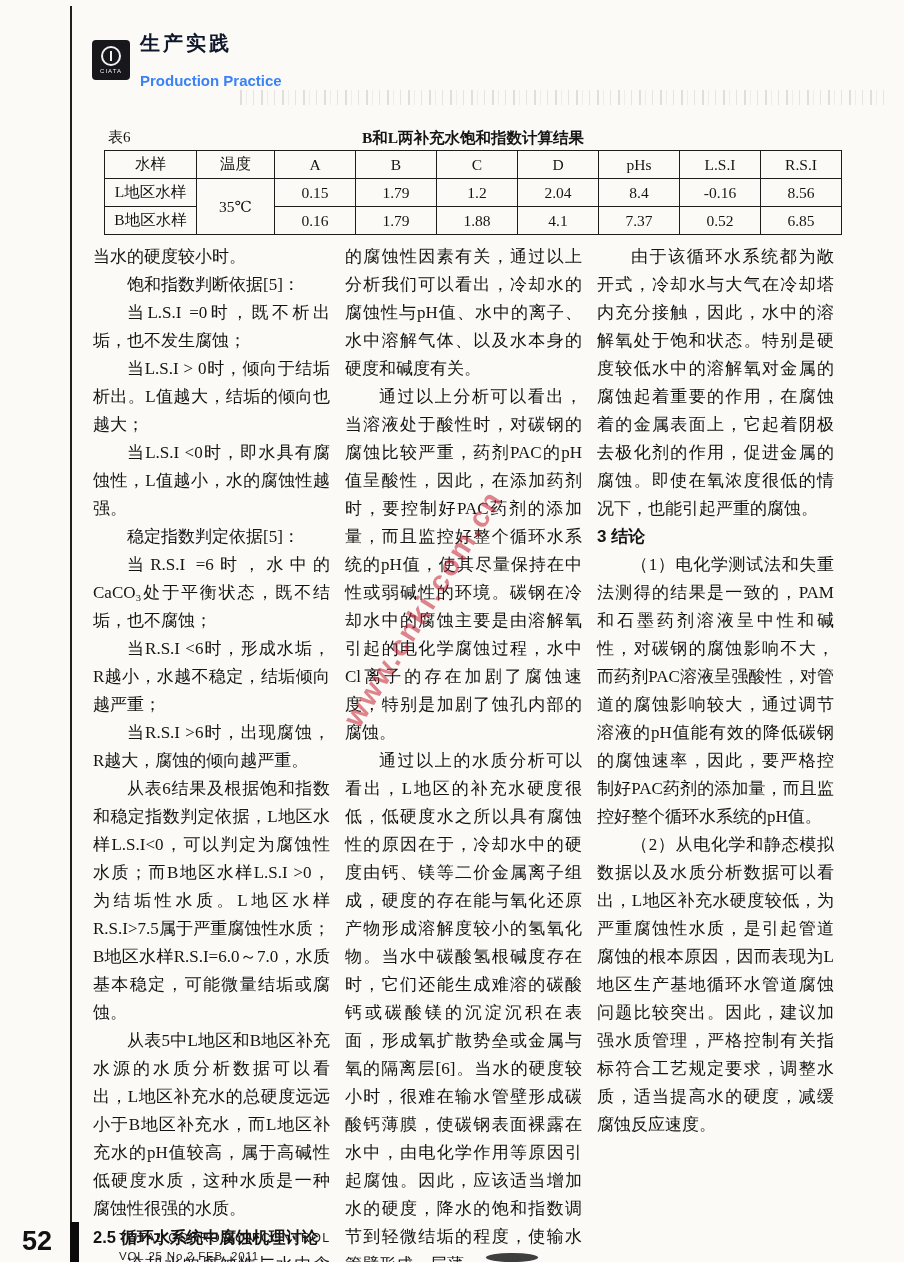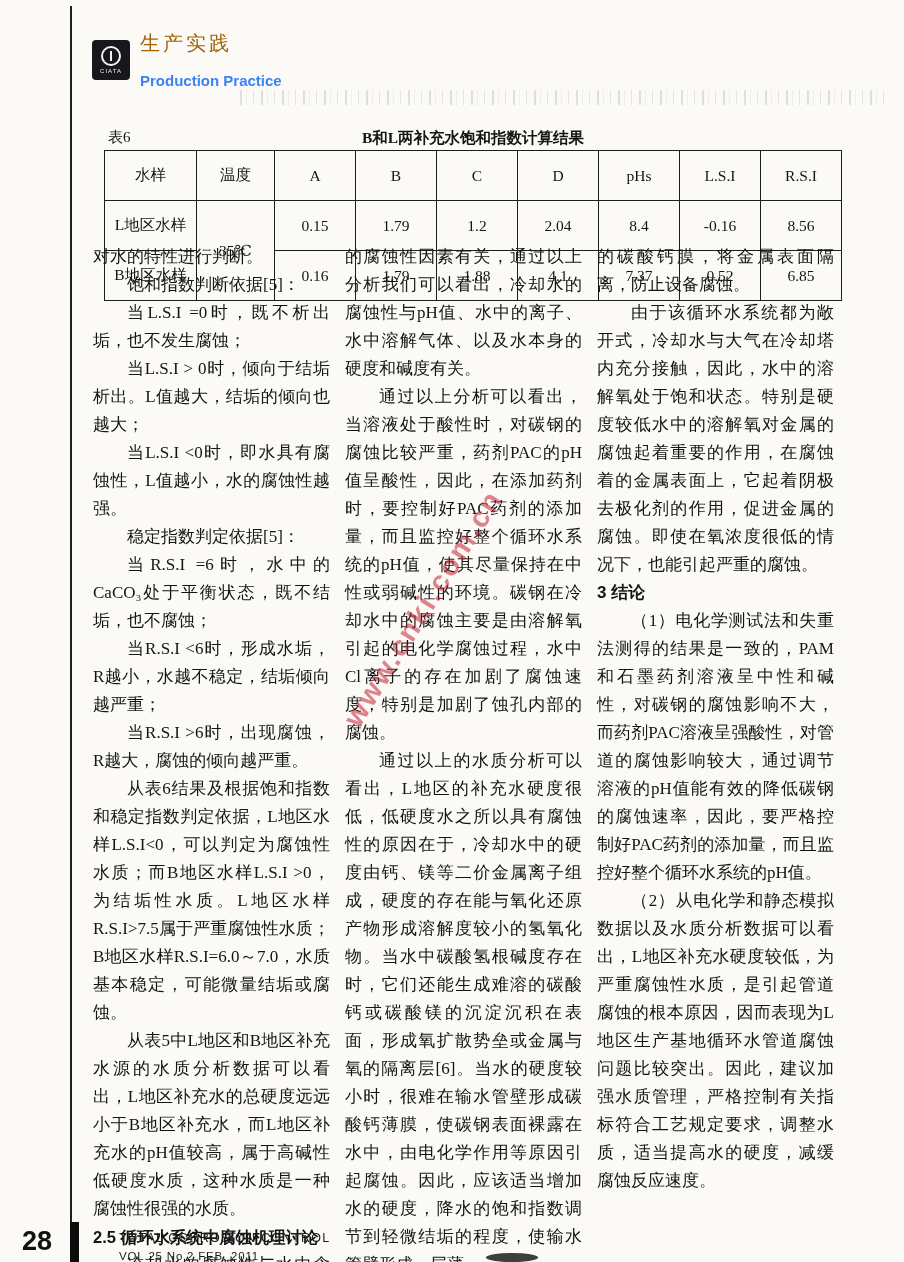--- a/index.html
+++ b/index.html
@@ -23,31 +23,31 @@
   
   .header { position:absolute; left:92px; top:30px; display:flex; align-items:center; gap:10px; }
   .logo { width:38px; height:40px; background:#17171c; border-radius:4px;
     display:flex; flex-direction:column; align-items:center; justify-content:center; }
   .logo .ring { width:20px; height:20px; border:2.5px solid #f2f2f2; border-radius:50%;
     display:flex; align-items:center; justify-content:center; }
   .logo .ring::after { content:""; width:2px; height:10px; background:#f2f2f2; }
   .logo .logo-text { color:#f2f2f2; font-size:6px; letter-spacing:1px;
     font-family:"Liberation Sans",sans-serif; margin-top:2px; }
   .header-titles { display:flex; flex-direction:column; }
-  .title-cn { font-size:20px; font-weight:normal; letter-spacing:3px;
-    font-family:"Liberation Sans","DejaVu Sans",sans-serif; color:#a16207; }
+  .title-cn { font-size:20px; font-weight:bold; letter-spacing:3px;
+    font-family:"Liberation Sans","DejaVu Sans",sans-serif; color:#0f172a; }
   .title-en { font-size:15px; font-weight:bold; font-family:"Liberation Sans","DejaVu Sans",sans-serif;
     color:#3b82f6; margin-top:15px; }
   
   .table-block { position:absolute; left:104px; top:126px; width:738px; }
   .table-caption { position:relative; height:24px; font-size:15px; }
   .caption-label { position:absolute; left:4px; top:2px; }
   .caption-title { position:absolute; left:0; right:0; top:2px; text-align:center; font-weight:bold; font-size:15.5px; }
   table.sat { width:738px; border-collapse:collapse; table-layout:fixed; font-size:15.5px; }
-  table.sat th, table.sat td { border:1px solid #1d1d1d; text-align:center; padding:14px 2px;
+  table.sat th, table.sat td { border:1px solid #1d1d1d; text-align:center; padding:3px 2px;
     font-weight:normal; height:27px; }
   
   .columns { position:absolute; left:93px; top:243px; width:741px; display:flex; gap:15px; }
   .col { width:237px; font-size:17px; line-height:28px; text-align:justify; }
   .col p { margin:0; }
   .para { text-indent:2em; }
   .cont { text-indent:0; }
   .h-sub { font-weight:bold; font-family:"Liberation Sans","DejaVu Sans",sans-serif;
     font-size:16.5px; margin:2px 0; }
   .h-sec { font-weight:bold; font-family:"Liberation Sans","DejaVu Sans",sans-serif;
@@ -137,21 +137,21 @@
         <td>0.52</td>
         <td>6.85</td>
       </tr>
     </tbody>
       </table>
   </div>
 
   <div class="columns">
 
     <div class="col">
-      <p class="cont">对水的特性进行判断。</p>
+      <p class="cont">当水的硬度较小时。</p>
       <p class="para">饱和指数判断依据[5]：</p>
       <p class="para">当L.S.I =0时，既不析出垢，也不发生腐蚀；</p>
       <p class="para">当L.S.I &gt; 0时，倾向于结垢析出。L值越大，结垢的倾向也越大；</p>
       <p class="para">当L.S.I &lt;0时，即水具有腐蚀性，L值越小，水的腐蚀性越强。</p>
       <p class="para">稳定指数判定依据[5]：</p>
       <p class="para">当R.S.I =6时，水中的CaCO₃处于平衡状态，既不结垢，也不腐蚀；</p>
       <p class="para">当R.S.I &lt;6时，形成水垢，R越小，水越不稳定，结垢倾向越严重；</p>
       <p class="para">当R.S.I &gt;6时，出现腐蚀，R越大，腐蚀的倾向越严重。</p>
       <p class="para">从表6结果及根据饱和指数和稳定指数判定依据，L地区水样L.S.I&lt;0，可以判定为腐蚀性水质；而B地区水样L.S.I &gt;0，为结垢性水质。L地区水样R.S.I&gt;7.5属于严重腐蚀性水质；B地区水样R.S.I=6.0～7.0，水质基本稳定，可能微量结垢或腐蚀。</p>
       <p class="para">从表5中L地区和B地区补充水源的水质分析数据可以看出，L地区补充水的总硬度远远小于B地区补充水，而L地区补充水的pH值较高，属于高碱性低硬度水质，这种水质是一种腐蚀性很强的水质。</p>
@@ -159,32 +159,31 @@
       <p class="para">冷却水的腐蚀性与水中含有</p>
     </div>
 
     <div class="col">
       <p class="cont">的腐蚀性因素有关，通过以上分析我们可以看出，冷却水的腐蚀性与pH值、水中的离子、水中溶解气体、以及水本身的硬度和碱度有关。</p>
       <p class="para">通过以上分析可以看出，当溶液处于酸性时，对碳钢的腐蚀比较严重，药剂PAC的pH值呈酸性，因此，在添加药剂时，要控制好PAC药剂的添加量，而且监控好整个循环水系统的pH值，使其尽量保持在中性或弱碱性的环境。碳钢在冷却水中的腐蚀主要是由溶解氧引起的电化学腐蚀过程，水中Cl离子的存在加剧了腐蚀速度，特别是加剧了蚀孔内部的腐蚀。</p>
       <p class="para">通过以上的水质分析可以看出，L地区的补充水硬度很低，低硬度水之所以具有腐蚀性的原因在于，冷却水中的硬度由钙、镁等二价金属离子组成，硬度的存在能与氧化还原产物形成溶解度较小的氢氧化物。当水中碳酸氢根碱度存在时，它们还能生成难溶的碳酸钙或碳酸镁的沉淀沉积在表面，形成氧扩散势垒或金属与氧的隔离层[6]。当水的硬度较小时，很难在输水管壁形成碳酸钙薄膜，使碳钢表面裸露在水中，由电化学作用等原因引起腐蚀。因此，应该适当增加水的硬度，降水的饱和指数调节到轻微结垢的程度，使输水管壁形成一层薄</p>
     </div>
 
     <div class="col">
-      <p class="cont">的碳酸钙膜，将金属表面隔离，防止设备腐蚀。</p>
       <p class="para">由于该循环水系统都为敞开式，冷却水与大气在冷却塔内充分接触，因此，水中的溶解氧处于饱和状态。特别是硬度较低水中的溶解氧对金属的腐蚀起着重要的作用，在腐蚀着的金属表面上，它起着阴极去极化剂的作用，促进金属的腐蚀。即使在氧浓度很低的情况下，也能引起严重的腐蚀。</p>
       <p class="h-sec">3 结论</p>
       <p class="para">（1）电化学测试法和失重法测得的结果是一致的，PAM和石墨药剂溶液呈中性和碱性，对碳钢的腐蚀影响不大，而药剂PAC溶液呈强酸性，对管道的腐蚀影响较大，通过调节溶液的pH值能有效的降低碳钢的腐蚀速率，因此，要严格控制好PAC药剂的添加量，而且监控好整个循环水系统的pH值。</p>
       <p class="para">（2）从电化学和静态模拟数据以及水质分析数据可以看出，L地区补充水硬度较低，为严重腐蚀性水质，是引起管道腐蚀的根本原因，因而表现为L地区生产基地循环水管道腐蚀问题比较突出。因此，建议加强水质管理，严格控制有关指标符合工艺规定要求，调整水质，适当提高水的硬度，减缓腐蚀反应速度。</p>
     </div>
 
   </div>
 
   <div class="watermark">www.cnki.com.cn</div>
 
-  <div class="page-number">28</div>
+  <div class="page-number">52</div>
   <div class="footer-bar"></div>
   <div class="footer-text">
     <div class="journal-name">TOTAL CORROSION CONTROL</div>
     <div class="volume-info">VOL.25 No.2 FEB. 2011</div>
   </div>
   <div class="bottom-smudge"></div>
 
 </div>
 
 </body></html>

